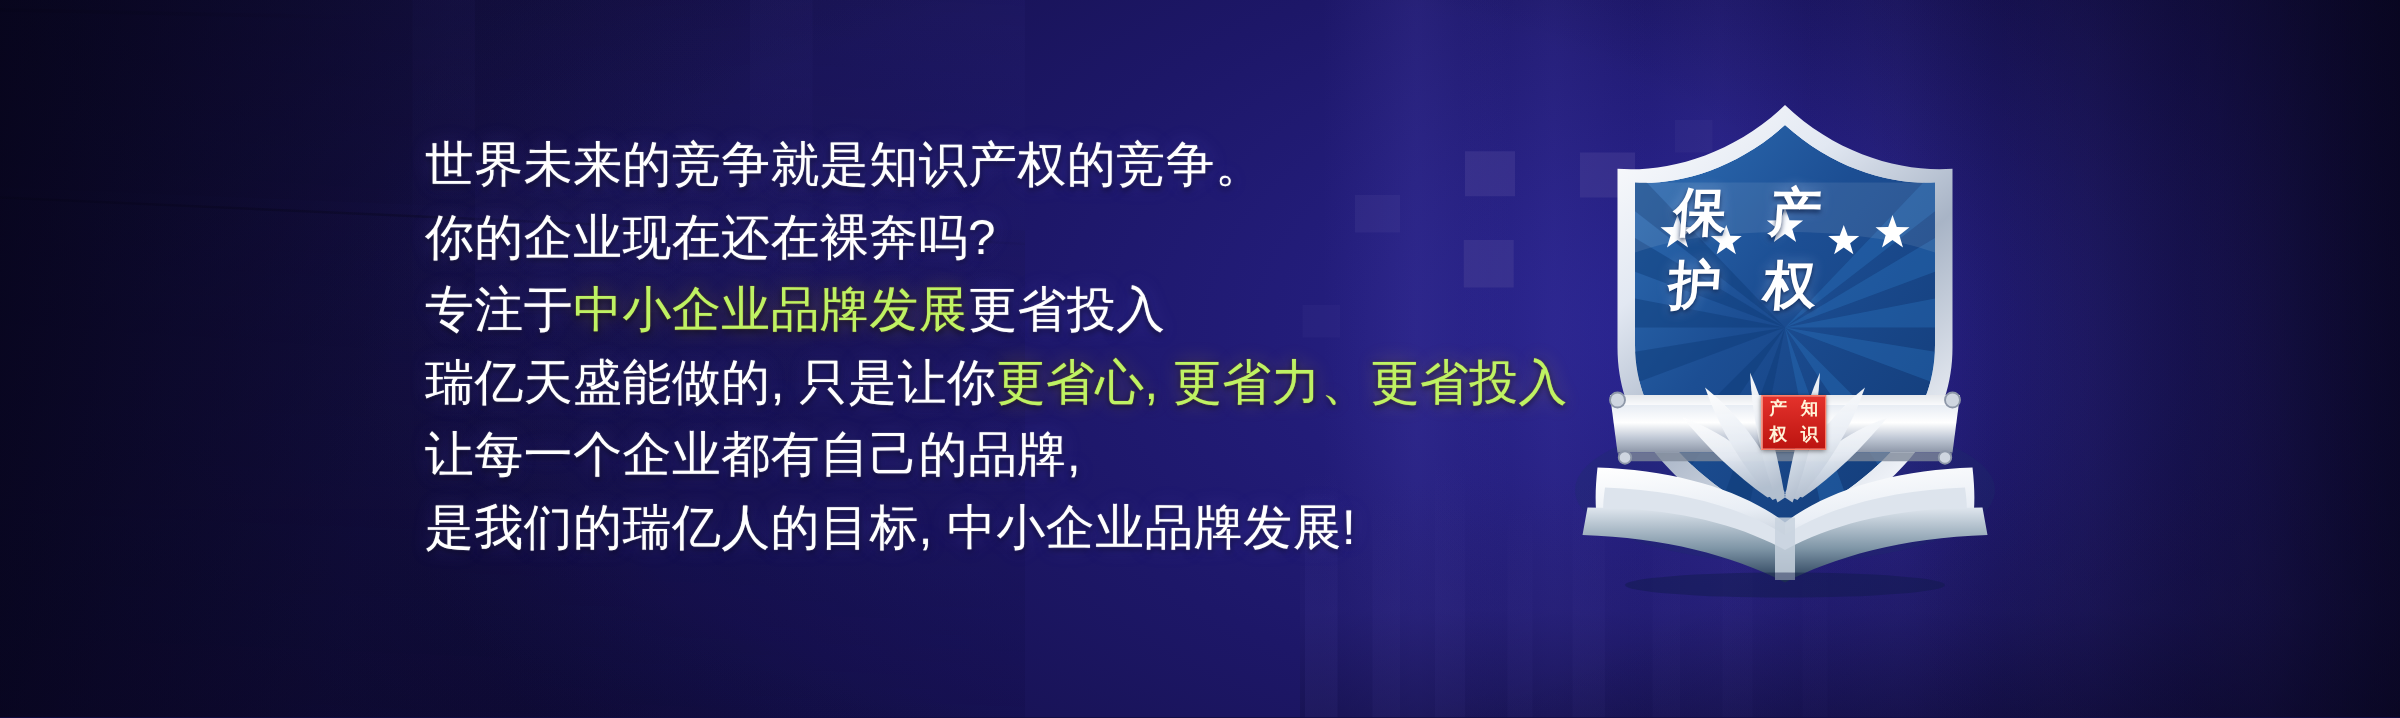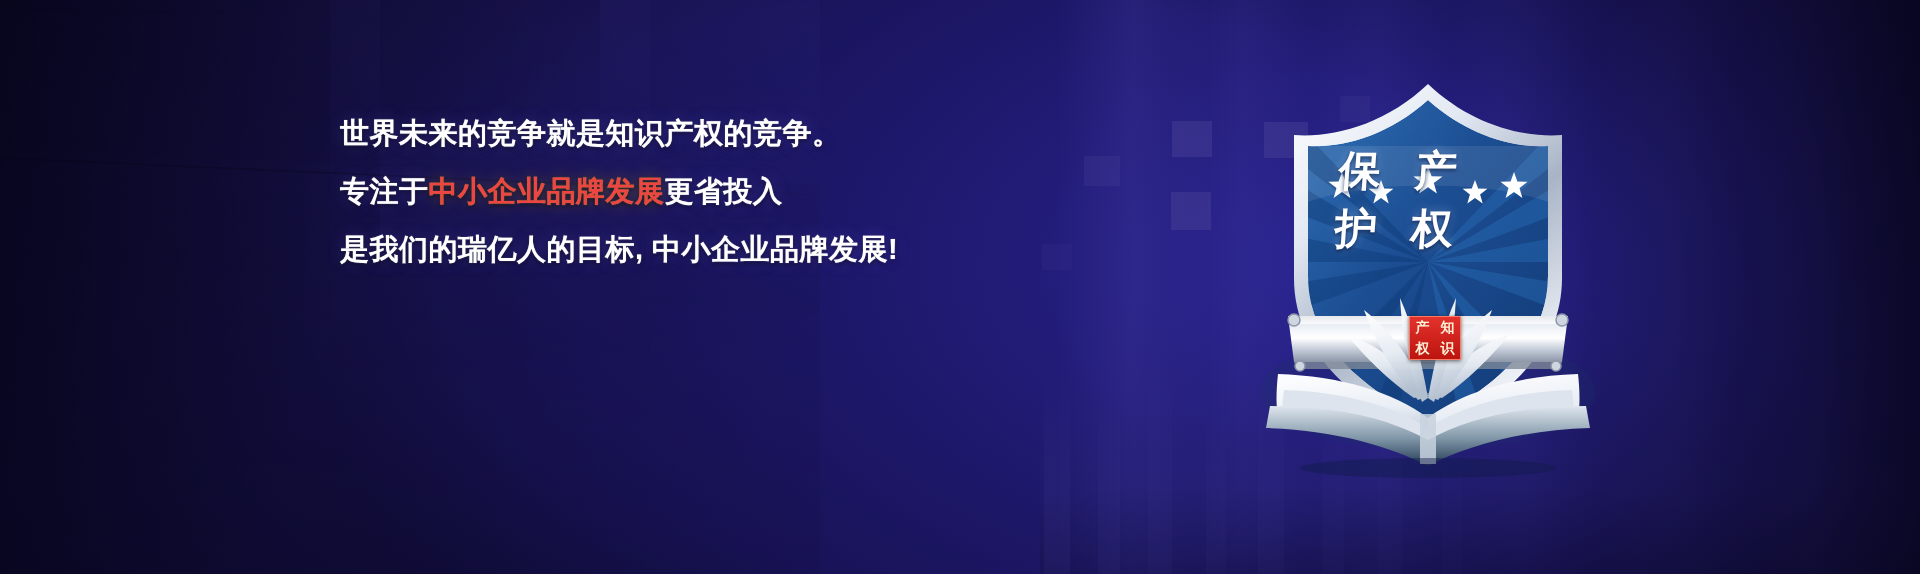--- a/index.html
+++ b/index.html
@@ -95,33 +95,33 @@
   }
 
   
   .copy {
     position: absolute;
     left: 340px;
     top: 104px;
     width: 770px;
   }
   .line {
-    font-size: 29px;
+    font-size: 39px;
     line-height: 58px;
-    font-weight: bold;
+    font-weight: normal;
     color: #ffffff;
     letter-spacing: .5px;
     white-space: nowrap;
     text-shadow:
       0 0 1px rgba(255,255,255,.55),
       0 2px 5px rgba(0,0,0,.55),
       0 0 16px rgba(120,110,255,.30);
   }
   .line .hl {
-    color: #ef4444;
+    color: #bef264;
     text-shadow:
       0 0 1px rgba(255,232,21,.6),
       0 2px 5px rgba(0,0,0,.6),
       0 0 16px rgba(255,210,0,.30);
     margin-top: 38px;
   }
 
   
   .emblem {
     position: absolute;
@@ -223,21 +223,30 @@
 
   <div class="bg-dark-left"></div>
   <div class="bg-dark-right"></div>
   <div class="bg-vignette"></div>
 
   <div class="copy">
     <div class="line">
       <span>世界未来的竞争就是知识产权的竞争。</span>
     </div>
     <div class="line">
+      <span>你的企业现在还在裸奔吗?</span>
+    </div>
+    <div class="line">
       <span>专注于</span><span class="hl">中小企业品牌发展</span><span>更省投入</span>
+    </div>
+    <div class="line">
+      <span>瑞亿天盛能做的, 只是让你</span><span class="hl">更省心, 更省力、更省投入</span>
+    </div>
+    <div class="line">
+      <span>让每一个企业都有自己的品牌,</span>
     </div>
     <div class="line">
       <span>是我们的瑞亿人的目标, 中小企业品牌发展!</span>
     </div>
   </div>
 
   <div class="emblem">
     <svg viewBox="0 0 420 420" xmlns="http://www.w3.org/2000/svg">
       <defs>
         <linearGradient id="shieldFace" x1="0" y1="0" x2="1" y2="1">

